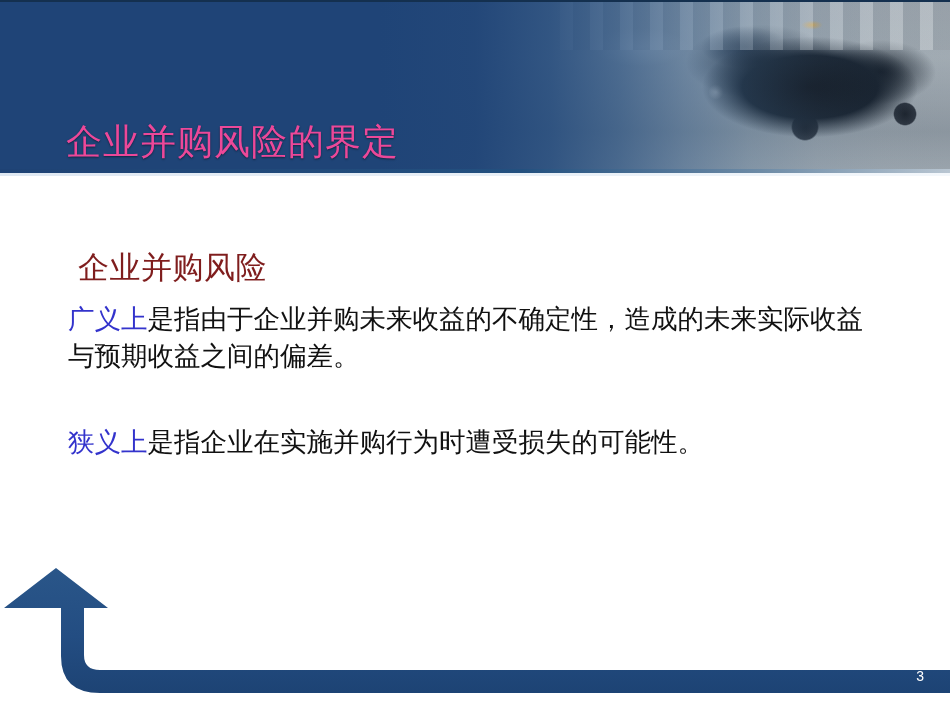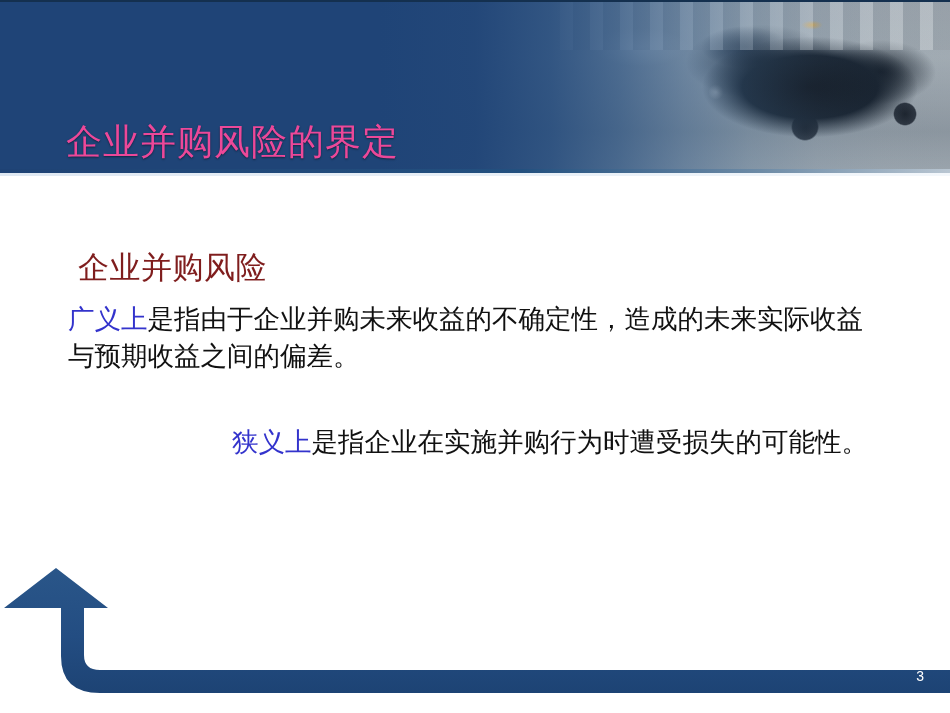--- a/index.html
+++ b/index.html
@@ -158,21 +158,21 @@
     position: absolute;
     left: 68px;
     width: 800px;
     font-family: Liberation Mono, monospace;
     font-size: 26.5px;
     line-height: 37px;
     color: #111111;
     letter-spacing: 0px;
   }
   .para-1 { top: 130px; }
-  .para-2 { top: 253px; text-align: right; }
+  .para-2 { top: 253px; }
   .lead {
     color: #3333cc;
   }
 
   
   .bottom-arrow {
     position: absolute;
     left: 0;
     top: 560px;
     width: 950px;

